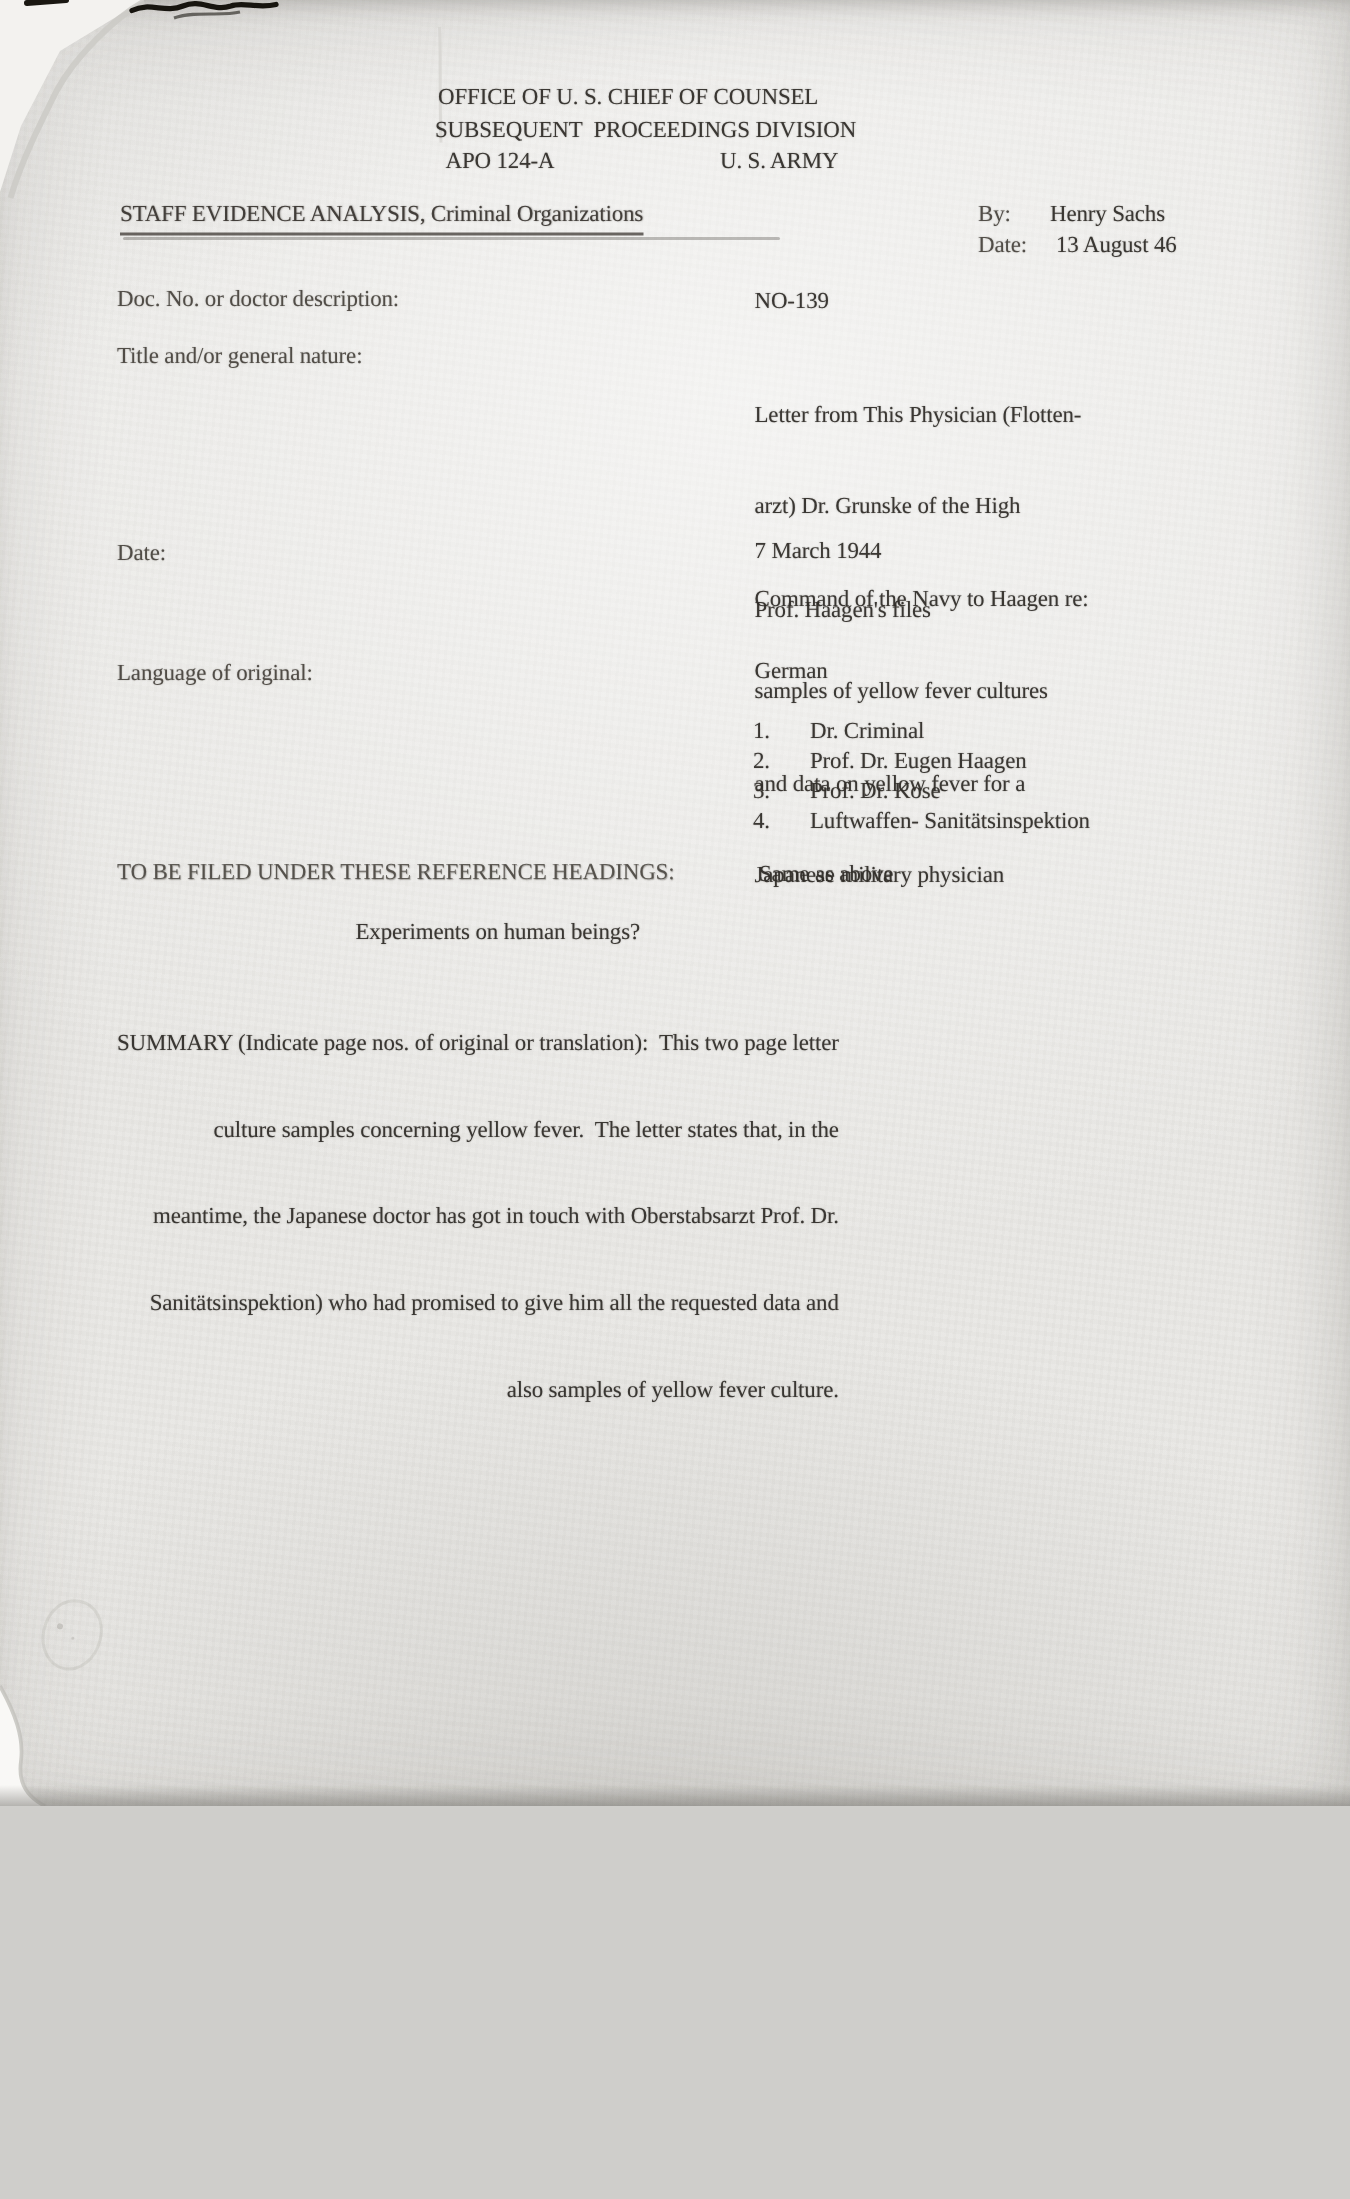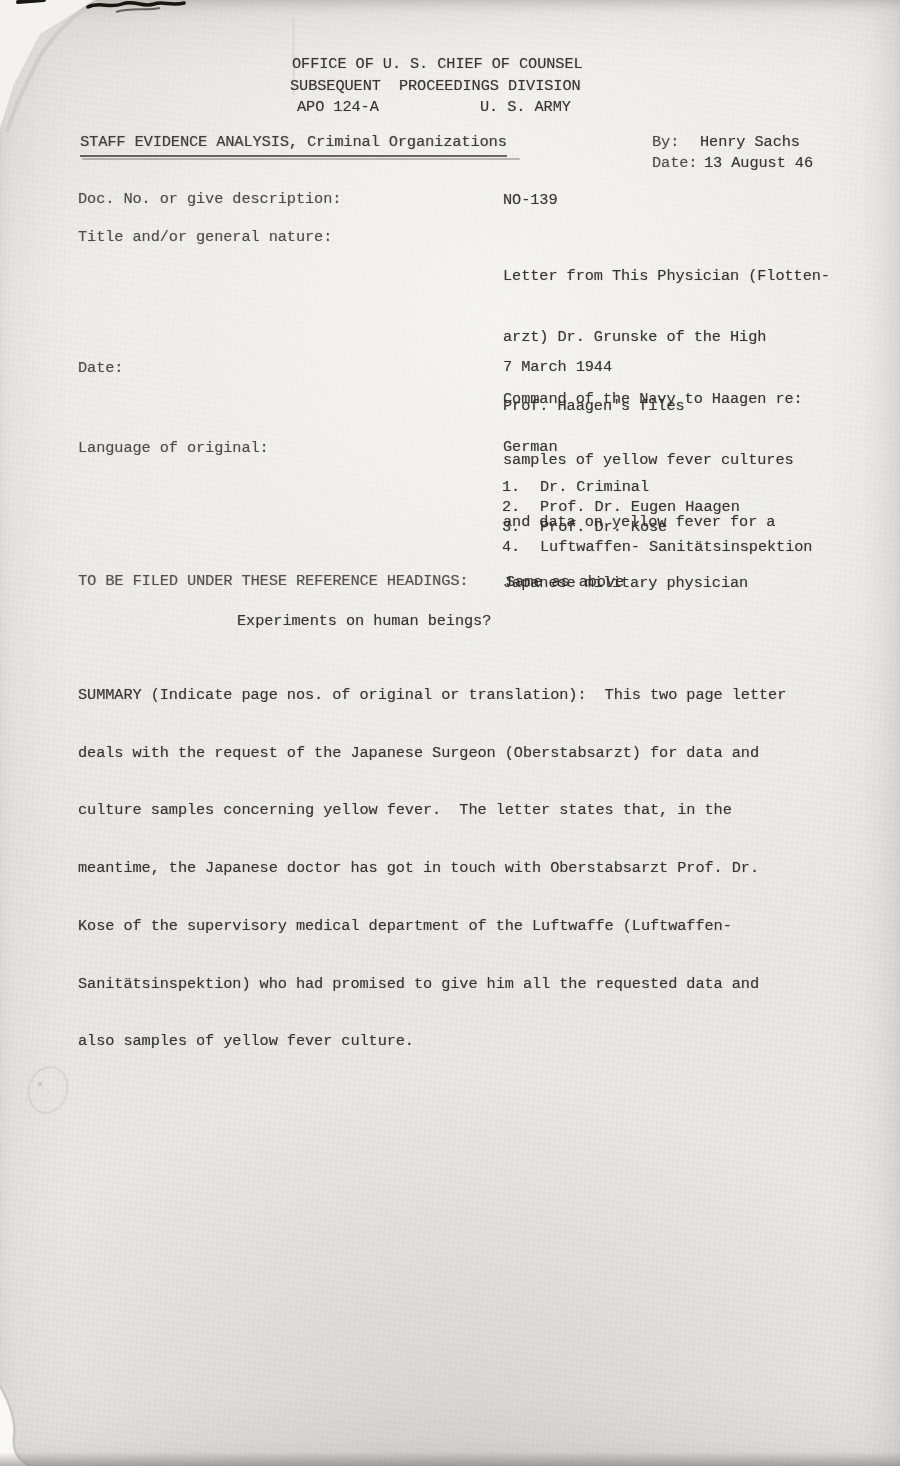--- a/index.html
+++ b/index.html
@@ -1,46 +1,46 @@
 <!DOCTYPE html>
 <html><head>
 <meta charset="utf-8">
 <title>Staff Evidence Analysis</title>
 <style>
   html,body{margin:0;padding:0;background:#cfcecb;}
   .paper{
-    position:relative;width:900px;height:1466px;overflow:hidden;
+    position:relative;width:900px;height:1204px;overflow:hidden;
     background-color:#e8e7e4;
     background-image:
       radial-gradient(130% 80% at 55% 22%, rgba(255,255,255,.55) 0%, rgba(255,255,255,0) 60%),
       radial-gradient(120% 60% at 50% 103%, rgba(140,138,132,.22) 0%, rgba(0,0,0,0) 50%),
       linear-gradient(155deg, rgba(120,118,112,.12) 0%, rgba(0,0,0,0) 16%),
       repeating-linear-gradient(7deg, rgba(120,115,105,.022) 0 3px, rgba(255,255,255,.025) 3px 6px),
       repeating-linear-gradient(96deg, rgba(90,88,80,.018) 0 2px, rgba(255,255,255,.028) 2px 5px);
     box-shadow:
       inset 0 0 70px rgba(110,108,100,.16),
       inset 0 10px 14px -10px rgba(100,98,92,.38),
       inset -12px 0 26px rgba(120,118,110,.10);
-    font-family:Liberation Mono, monospace;
+    font-family:Liberation Serif, serif;
   }
   .t{
     position:absolute;font-size:15.3px;line-height:19px;
     white-space:pre;letter-spacing:-0.1px;
   }
   .lab{color:rgba(58,54,48,.82);text-shadow:0 0 1px rgba(58,54,48,.40);}
   .val{color:rgba(48,45,40,.92);text-shadow:0 0 1px rgba(48,45,40,.42);}
   .caps{color:rgba(64,60,54,.80);text-shadow:0.4px 0.4px 0.8px rgba(64,60,54,.45);}
   .heading{
     color:rgba(52,48,43,.88);text-shadow:0.4px 0.4px 1px rgba(52,48,43,.5);
     border-bottom:2px solid rgba(66,62,56,.78);padding-bottom:3px;
   }
   .hline{position:absolute;height:2px;background:rgba(66,62,56,.32);border-radius:1px;}
   .lines div{display:block;}
   .title-lines div{line-height:23.4px;}
-  .summary-lines div{line-height:19.7px;}
+  .summary-lines div{line-height:19.7px;text-align:right;}
   .smudge{
     position:absolute;left:28px;top:1066px;width:36px;height:44px;
     border:2px solid rgba(128,124,114,.14);border-radius:50% 46% 52% 48%;
     transform:rotate(12deg);
   }
   .smudge:after{
     content:"";position:absolute;left:7px;top:16px;width:4px;height:4px;border-radius:50%;
     background:rgba(110,106,98,.25);box-shadow:10px 6px 0 -1px rgba(110,106,98,.2);
   }
   .bottomband{
@@ -68,21 +68,21 @@
   <div class="t val" style="left:297px;top:98px">APO 124-A</div>
   <div class="t val" style="left:480px;top:98px">U. S. ARMY</div>
 
   <div class="t heading" style="left:80px;top:133px">STAFF EVIDENCE ANALYSIS, Criminal Organizations</div>
   <div class="hline" style="left:82px;top:158px;width:438px"></div>
   <div class="t lab" style="left:652px;top:133px">By:</div>
   <div class="t val" style="left:700px;top:133px">Henry Sachs</div>
   <div class="t lab" style="left:652px;top:154px">Date:</div>
   <div class="t val" style="left:704px;top:154px">13 August 46</div>
 
-  <div class="t lab" style="left:78px;top:190px">Doc. No. or give description:</div>
+  <div class="t lab" style="left:78px;top:190px">Doc. No. or doctor description:</div>
   <div class="t val" style="left:503px;top:191px">NO-139</div>
 
   <div class="t lab" style="left:78px;top:228px">Title and/or general nature:</div>
   <div class="t val lines title-lines" style="left:503px;top:227px">
     <div>Letter from This Physician (Flotten-</div>
     <div>arzt) Dr. Grunske of the High</div>
     <div>Command of the Navy to Haagen re:</div>
     <div>samples of yellow fever cultures</div>
     <div>and data on yellow fever for a</div>
     <div>Japanese military physician</div>
@@ -105,24 +105,22 @@
   <div class="t val" style="left:502px;top:538px">4.</div>
   <div class="t val" style="left:540px;top:538px">Luftwaffen- Sanitätsinspektion</div>
 
   <div class="t caps" style="left:78px;top:572px">TO BE FILED UNDER THESE REFERENCE HEADINGS:</div>
   <div class="t val" style="left:506px;top:573px">Same as above</div>
 
   <div class="t val" style="left:237px;top:612px">Experiments on human beings?</div>
 
   <div class="t val lines summary-lines" style="left:78px;top:648px">
     <div>SUMMARY (Indicate page nos. of original or translation):  This two page letter</div>
-    <div>deals with the request of the Japanese Surgeon (Oberstabsarzt) for data and</div>
     <div>culture samples concerning yellow fever.  The letter states that, in the</div>
     <div>meantime, the Japanese doctor has got in touch with Oberstabsarzt Prof. Dr.</div>
-    <div>Kose of the supervisory medical department of the Luftwaffe (Luftwaffen-</div>
     <div>Sanitätsinspektion) who had promised to give him all the requested data and</div>
     <div>also samples of yellow fever culture.</div>
   </div>
 
   <div class="smudge"></div>
 
   <svg class="deco" style="left:0;bottom:0" width="60" height="90" viewBox="0 0 60 90">
     <path d="M0,10 C10,28 16,44 14,60 C12,74 18,84 30,90 L0,90 Z" fill="#f9f8f6"></path>
     <path d="M0,10 C10,28 16,44 14,60 C12,74 18,84 30,90" stroke="#c2c1bc" stroke-width="2.5" fill="none" opacity="0.8"></path>
   </svg>

